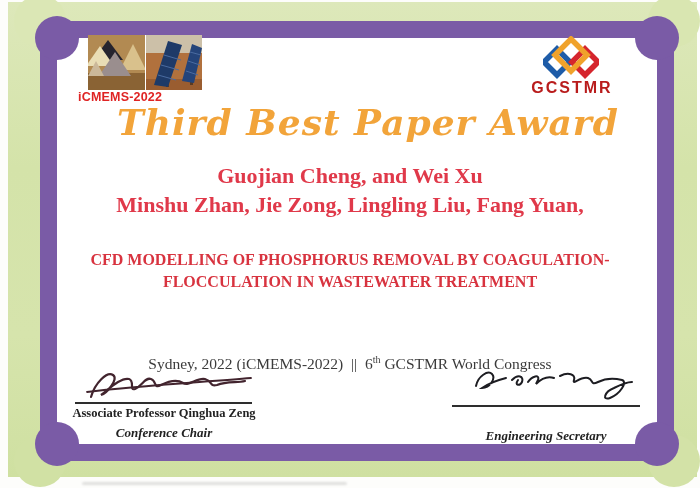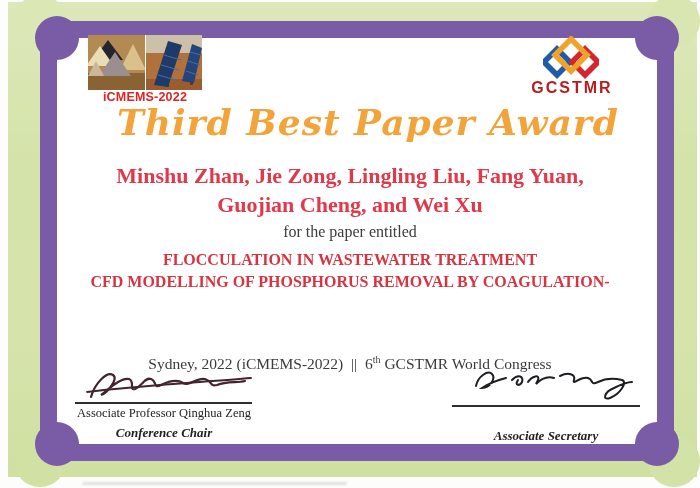--- a/index.html
+++ b/index.html
@@ -33,21 +33,21 @@
   .cb-tr{right:-22px;top:-22px;}
   .cb-bl{left:-22px;bottom:-22px;}
   .cb-br{right:-22px;bottom:-22px;}
 
   .content{position:absolute;inset:0;z-index:3;}
 
   
   .photos{position:absolute;left:88px;top:35px;width:114px;height:55px;display:flex;gap:1px;background:#fff;}
   .photos svg{display:block;}
   .badge{
-    position:absolute;left:78px;top:90px;width:134px;text-align:center;
+    position:absolute;left:78px;top:90px;width:134px;text-align:left;
     font-family:"Liberation Sans",sans-serif;font-weight:bold;font-size:12.5px;color:#df2424;
     letter-spacing:.2px;
   }
   
   .logo-diamonds{position:absolute;left:543px;top:36px;}
   .logo-text{
     position:absolute;left:524px;top:79px;width:96px;text-align:center;
     font-family:"Liberation Sans",sans-serif;font-weight:bold;font-size:16px;color:#b91c1c;
     letter-spacing:2px;
   }
@@ -75,21 +75,21 @@
   }
   .conference sup{font-size:10px;}
   .website{
     position:absolute;left:40px;top:360px;width:620px;text-align:center;
     font-weight:bold;font-size:16px;color:#2e6db8;text-decoration:none;display:block;
   }
 
   .sig-rule{position:absolute;height:2px;background:#2e2e2e;}
   .rule-left{left:75px;top:402px;width:177px;}
   .rule-right{left:452px;top:405px;width:188px;}
-  .sig-name{position:absolute;text-align:center;font-weight:normal;font-size:12.5px;color:#222;}
+  .sig-name{position:absolute;text-align:center;font-weight:bold;font-size:12.5px;color:#222;}
   .sig-role{position:absolute;text-align:center;font-weight:bold;font-size:13px;color:#222;font-style:italic;}
   .name-left{left:58px;top:406px;width:212px;}
   .role-left{left:58px;top:425px;width:212px;}
   .name-right{left:446px;top:409px;width:200px;}
   .role-right{left:446px;top:428px;width:200px;}
   .sig-svg{position:absolute;}
   .sig-left-svg{left:85px;top:367px;}
   .sig-right-svg{left:468px;top:364px;}
 </style>
 </head>
@@ -137,44 +137,43 @@
   <svg class="logo-diamonds" width="56" height="44" viewBox="0 0 56 44">
     <path d="M14,13 L27,26 L14,39 L1,26 Z" fill="none" stroke="#1e5ca8" stroke-width="5.5"></path>
     <path d="M42,13 L55,26 L42,39 L29,26 Z" fill="none" stroke="#d5252d" stroke-width="5.5"></path>
     <path d="M28,3 L44,19 L28,35 L12,19 Z" fill="none" stroke="#f0a22b" stroke-width="5.5"></path>
   </svg>
   <div class="logo-text">GCSTMR</div>
 
   <div class="award-title">Third Best Paper Award</div>
 
   <div class="recipients">
+    <div>Guojian Cheng, and Wei Xu</div>
     <div>Minshu Zhan, Jie Zong, Lingling Liu, Fang Yuan,</div>
-    <div>Guojian Cheng, and Wei Xu</div>
   </div>
 
-  <div class="lead-in">for the paper entitled</div>
 
   <div class="paper-title">
+    <div>CFD MODELLING OF PHOSPHORUS REMOVAL BY COAGULATION-</div>
     <div>FLOCCULATION IN WASTEWATER TREATMENT</div>
-    <div>CFD MODELLING OF PHOSPHORUS REMOVAL BY COAGULATION-</div>
   </div>
 
   <div class="conference">
     <div><span>Sydney, 2022 (iCMEMS-2022)  ||  6</span><sup>th</sup><span> GCSTMR World Congress</span></div>
   </div>
 
 
   <svg class="sig-svg sig-left-svg" width="168" height="36" viewBox="0 0 168 36">
     <path d="M6,30 C10,16 22,4 28,8 C34,12 22,26 16,28 C24,22 36,10 44,12 C50,14 44,24 50,22 C58,18 60,10 66,12 C72,14 68,22 76,18 C84,14 92,12 98,16 C104,20 112,10 120,12 C128,14 124,20 132,18 C142,14 152,16 160,14" fill="none" stroke="#42242e" stroke-width="2.2" stroke-linecap="round"></path>
     <path d="M2,25 C50,19 120,15 166,11" fill="none" stroke="#42242e" stroke-width="1.8" stroke-linecap="round"></path>
   </svg>
   <div class="sig-rule rule-left"></div>
   <div class="sig-name name-left">Associate Professor Qinghua Zeng</div>
   <div class="sig-role role-left">Conference Chair</div>
 
   <svg class="sig-svg sig-right-svg" width="168" height="40" viewBox="0 0 168 40">
     <path d="M8,22 C10,12 20,6 24,10 C28,14 22,24 14,24 C20,20 30,16 38,14 M44,16 C50,10 56,12 54,18 C52,22 46,22 50,16 M60,18 C64,12 72,10 70,16 L68,20 C74,14 80,12 86,14" fill="none" stroke="#1d1d22" stroke-width="2" stroke-linecap="round"></path>
     <path d="M92,12 C100,8 108,10 106,16 C104,22 112,12 120,14 C126,16 122,22 130,18 C138,14 146,14 154,16 C160,18 152,30 142,34 C134,37 136,28 146,24 C154,20 160,18 164,18" fill="none" stroke="#1d1d22" stroke-width="2" stroke-linecap="round"></path>
   </svg>
   <div class="sig-rule rule-right"></div>
-  <div class="sig-role role-right">Associate Secretary</div>
+  <div class="sig-role role-right">Engineering Secretary</div>
 
 </div>
 
 </body></html>

